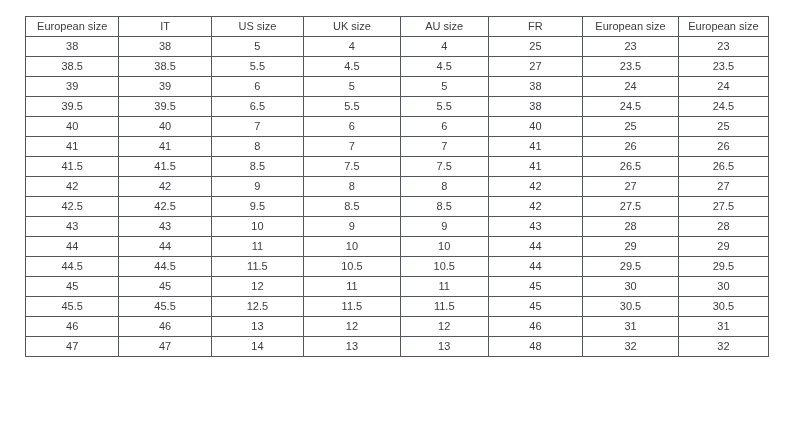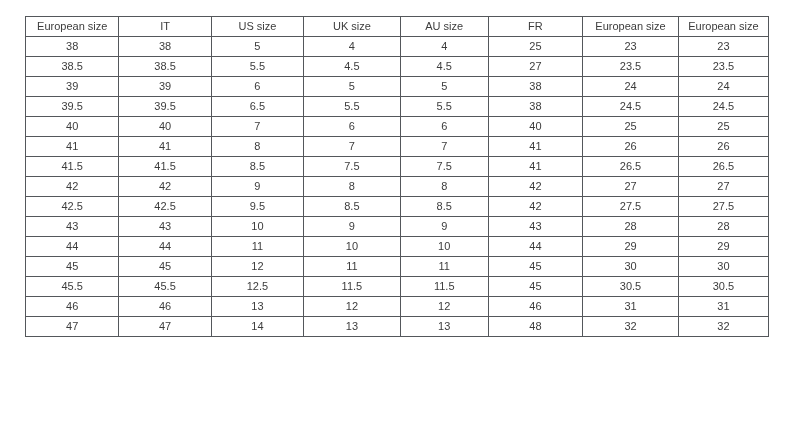--- a/index.html
+++ b/index.html
@@ -177,20 +177,30 @@
           <td>44</td>
           <td>44</td>
           <td>11</td>
           <td>10</td>
           <td>10</td>
           <td>44</td>
           <td>29</td>
           <td>29</td>
         </tr>
         <tr>
+          <td>44.5</td>
+          <td>44.5</td>
+          <td>11.5</td>
+          <td>10.5</td>
+          <td>10.5</td>
+          <td>44</td>
+          <td>29.5</td>
+          <td>29.5</td>
+        </tr>
+        <tr>
           <td>45</td>
           <td>45</td>
           <td>12</td>
           <td>11</td>
           <td>11</td>
           <td>45</td>
           <td>30</td>
           <td>30</td>
         </tr>
         <tr>

